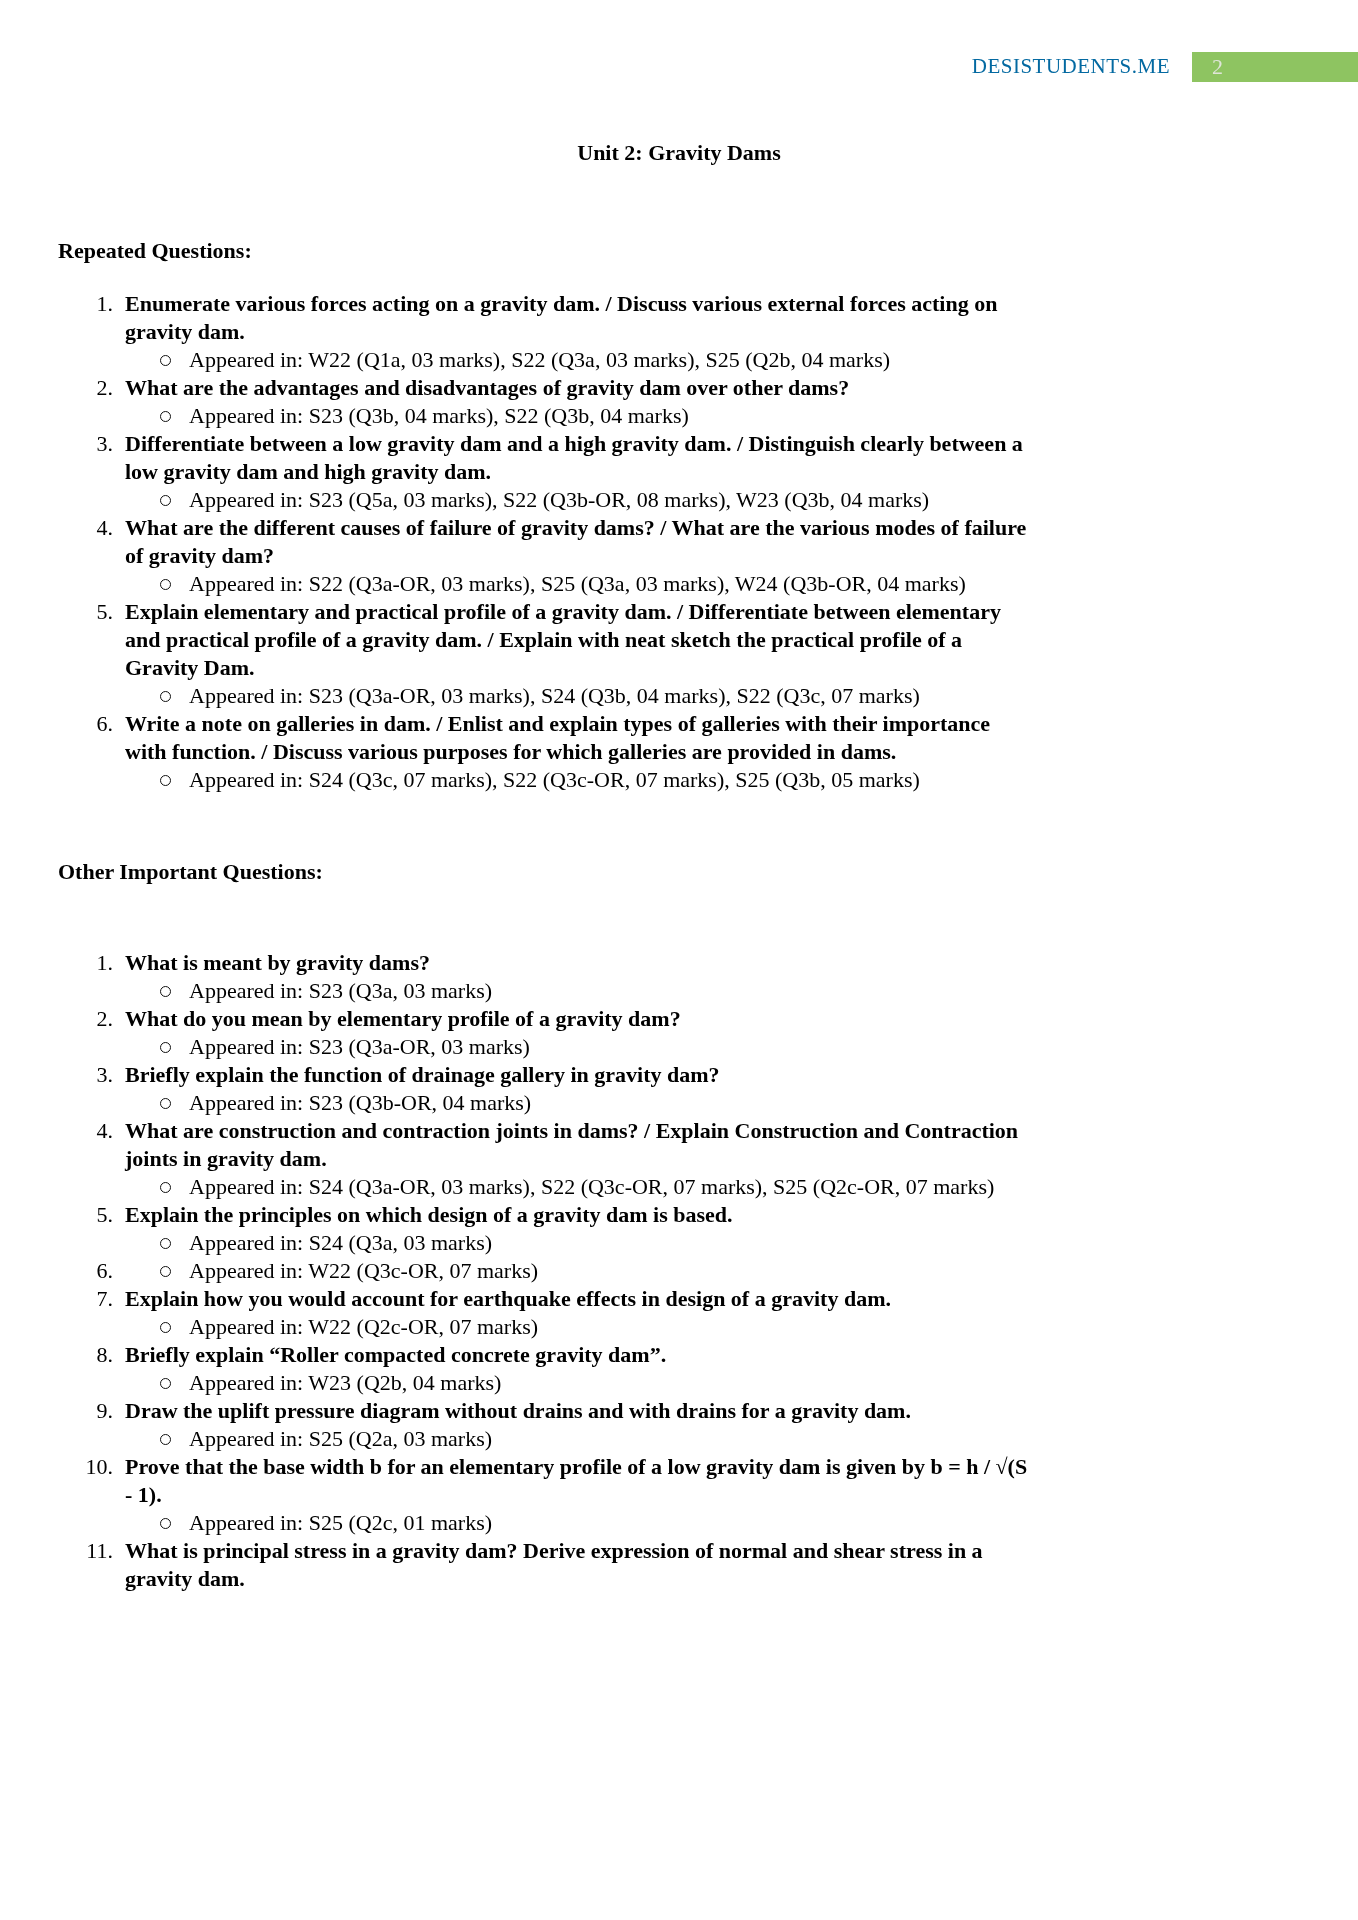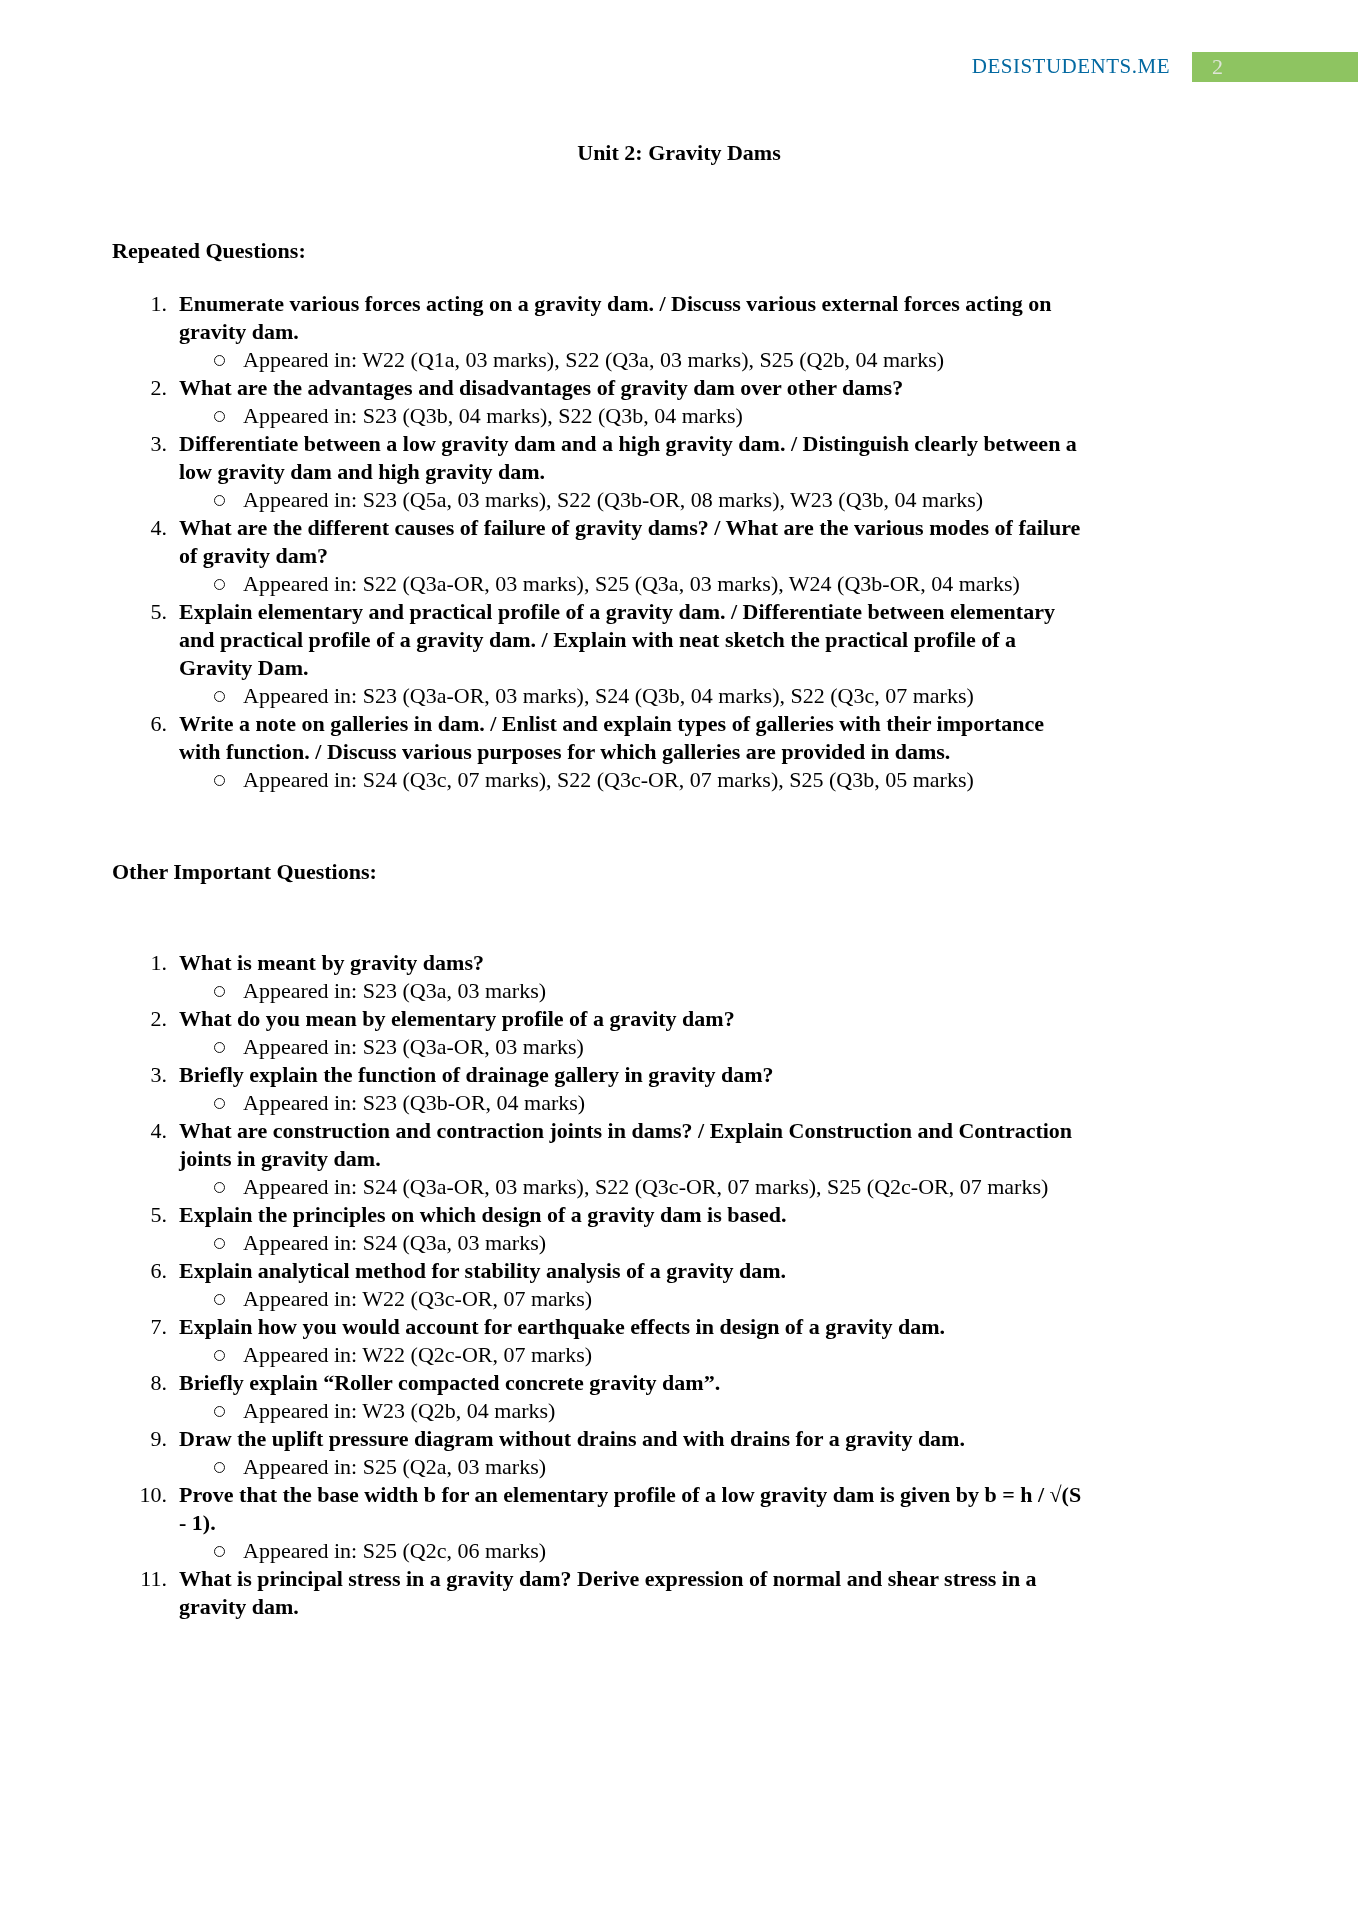--- a/index.html
+++ b/index.html
@@ -23,21 +23,21 @@
   .badge .pagenum {
     display: block; padding-left: 20px;
     font-size: 22px; line-height: 30px; color: #dfe5d8;
   }
   
   .title {
     text-align: center; font-size: 22px; font-weight: bold;
     margin: 58px 0 0 0;
   }
   
-  .content { padding-left: 112px; width: 970px; }
+  .content { padding-left: 58px; width: 970px; }
   .sec-heading { font-size: 22px; font-weight: bold; margin: 0; }
   #sec-0 .sec-heading { margin-top: 72px; }
   #sec-1 .sec-heading { margin-top: 65px; }
   .q-list { margin-top: 26px; }
   #sec-1 .q-list { margin-top: 64px; }
   
   .item {
     position: relative; padding-left: 67px;
     font-size: 22px; line-height: 28px;
   }
@@ -162,21 +162,20 @@
           <div class="item">
             <span class="num">5.</span>
             <div class="q">Explain the principles on which design of a gravity dam is based.</div>
             <div class="sub">
               <span class="circ"></span>
               <span class="sub-text">Appeared in: S24 (Q3a, 03 marks)</span>
             </div>
           </div>
           <div class="item">
             <span class="num">6.</span>
-            <div class="q">Explain analytical method for stability analysis of a gravity dam.</div>
             <div class="sub">
               <span class="circ"></span>
               <span class="sub-text">Appeared in: W22 (Q3c-OR, 07 marks)</span>
             </div>
           </div>
           <div class="item">
             <span class="num">7.</span>
             <div class="q">Explain how you would account for earthquake effects in design of a gravity dam.</div>
             <div class="sub">
               <span class="circ"></span>
@@ -197,21 +196,21 @@
             <div class="sub">
               <span class="circ"></span>
               <span class="sub-text">Appeared in: S25 (Q2a, 03 marks)</span>
             </div>
           </div>
           <div class="item">
             <span class="num">10.</span>
             <div class="q">Prove that the base width b for an elementary profile of a low gravity dam is given by b = h / √(S - 1).</div>
             <div class="sub">
               <span class="circ"></span>
-              <span class="sub-text">Appeared in: S25 (Q2c, 06 marks)</span>
+              <span class="sub-text">Appeared in: S25 (Q2c, 01 marks)</span>
             </div>
           </div>
           <div class="item">
             <span class="num">11.</span>
             <div class="q">What is principal stress in a gravity dam? Derive expression of normal and shear stress in a gravity dam.</div>
           </div>
         </div>
     </section>
 
   </div>

